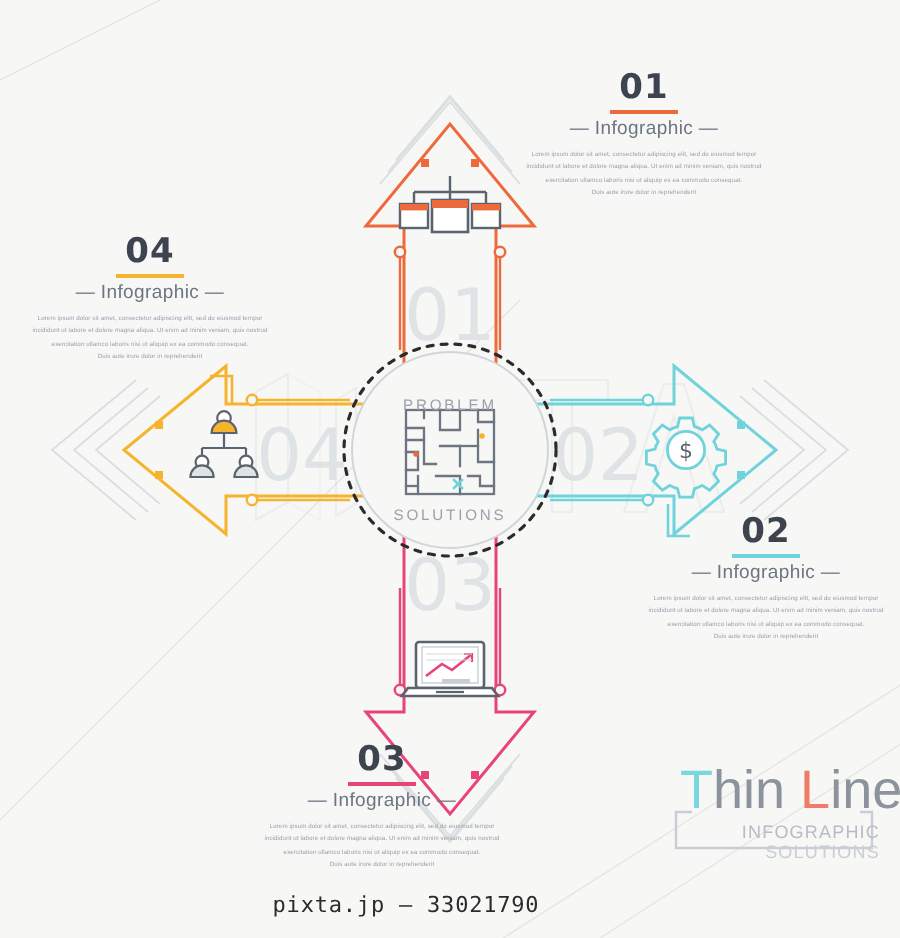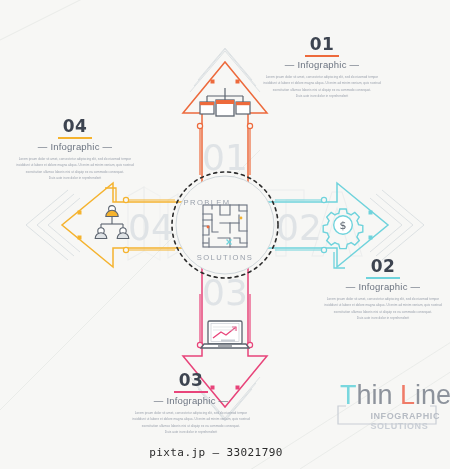--- a/index.html
+++ b/index.html
@@ -60,49 +60,47 @@
     line-height:1;
     position:absolute;
     left:8px;top:0px;
     white-space:nowrap;
     text-align:right;
   }
   #logo .word .t{color:#79d7de;}
   #logo .word .l{color:#ef7b68;}
   #logo .tag{
     position:absolute;right:2px;top:29px;
-    text-align:left;
+    text-align:right;
     font-size:9px;
     letter-spacing:0.6px;
     color:#b7bcc4;
     line-height:1.12;
-    font-weight:bold;
   }
   #logo .tag .l2{color:#c9ced5;}
 
   
   #credit{
     position:absolute;left:0;top:446px;width:406px;
     text-align:center;
     font-family:"DejaVu Sans Mono", monospace;
     font-size:11px;
     color:#2b2b2b;
     letter-spacing:0.4px;
-    margin-left:13px;
   }
 
   
   .clabel{
     position:absolute;
     width:120px;text-align:center;
     font-size:7.6px;
     letter-spacing:1.4px;
     color:#9aa1ac;
   }
-  #clab-top{left:147px;top:198px;}
+  #clab-top{left:165px;top:198px;}
   #clab-bot{left:165px;top:253px;}
 </style>
 </head>
 <body>
 
 <div id="stage">
 
   <svg class="svg-layer" viewBox="0 0 450 469">
     <defs>
       <clipPath id="clipAll">

